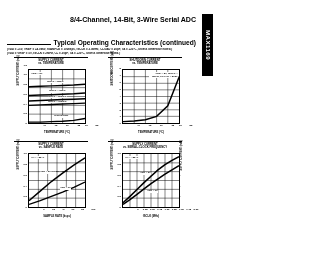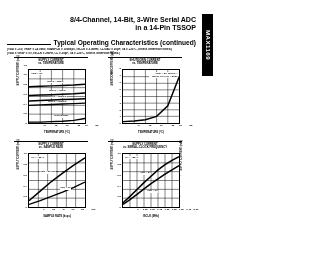--- a/index.html
+++ b/index.html
@@ -144,21 +144,20 @@
 <body>
 
 <div class="page">
 
   <div class="edge-tab">
     <span>MAX1169</span>
   </div>
 
   <div class="doc-title">
     <div>8/4-Channel, 14-Bit, 3-Wire Serial ADC</div>
-    <div>in a 14-Pin TSSOP</div>
   </div>
 
   <div class="sec-head">
     <div class="rule"></div>
     <div class="label">Typical Operating Characteristics (continued)</div>
   </div>
 
   <div class="note">
     <div>(VDD = +5V, VREF = +4.096V, fSAMPLE = 100ksps, fSCLK = 2.0MHz, CLOAD = 20pF, TA = +25°C, unless otherwise noted.)</div>
     <div>(VDD = VREF = 5V, fSCLK = 2MHz, CL = 20pF, TA = +25°C, unless otherwise noted.)</div>

